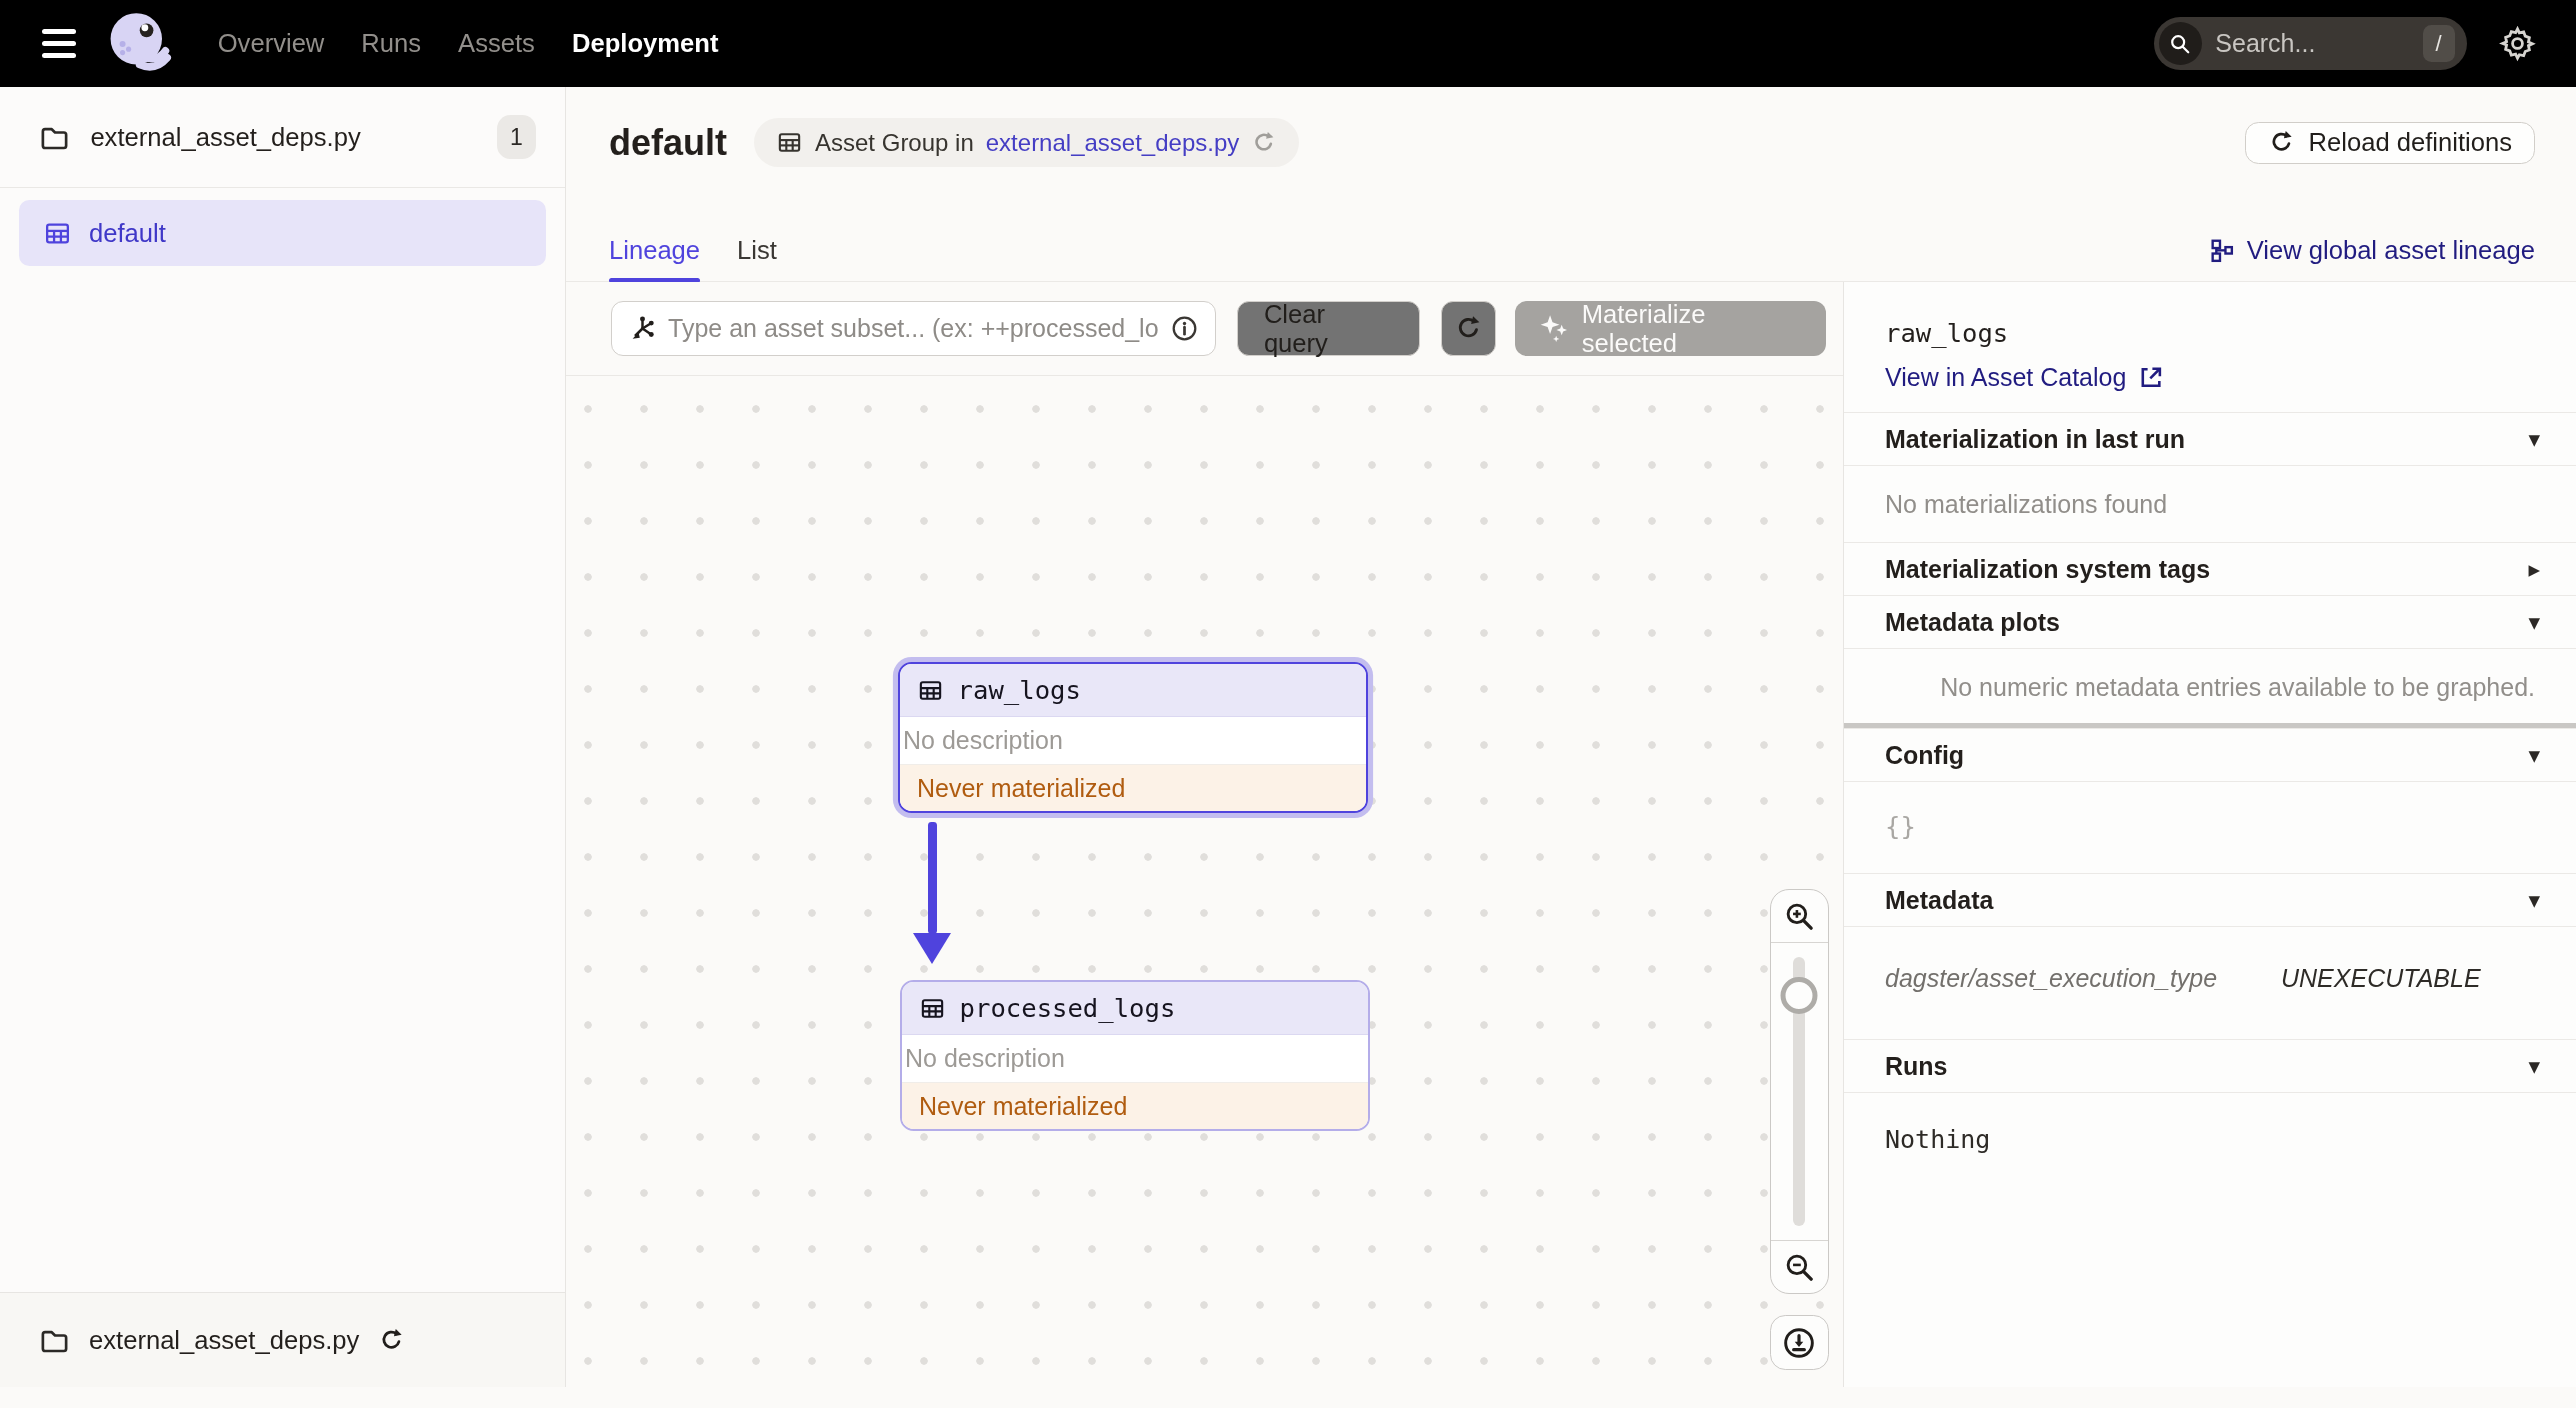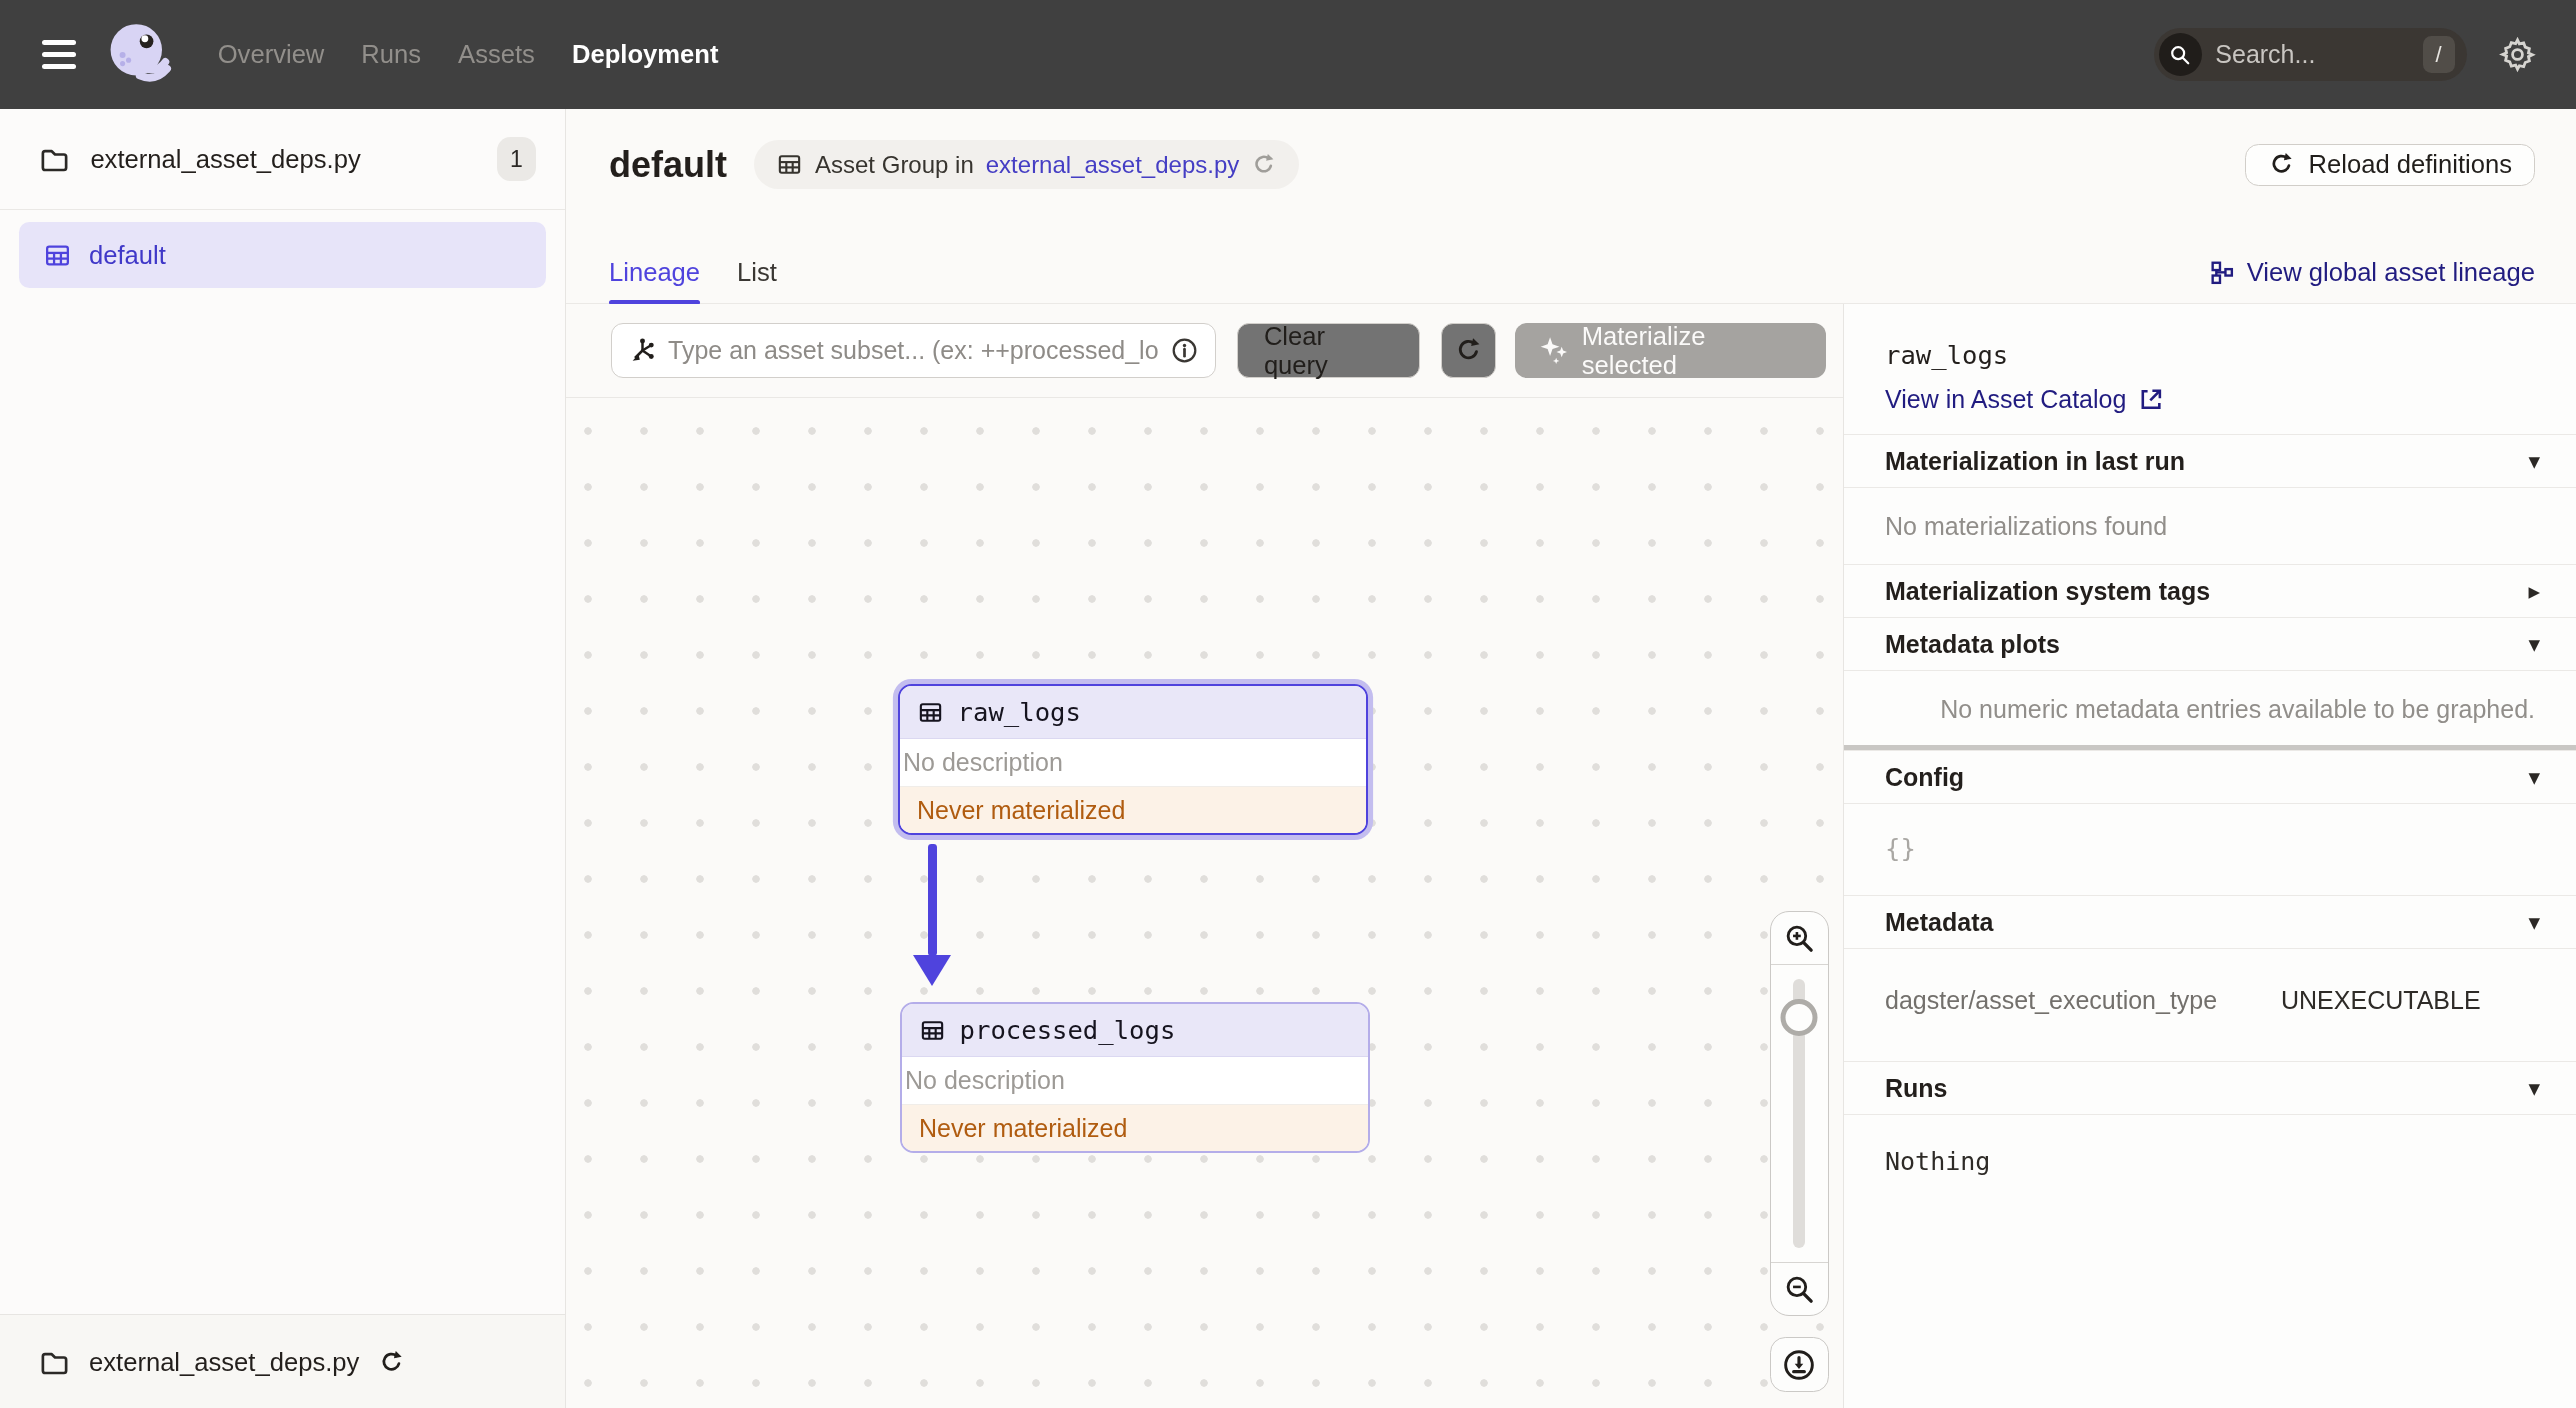--- a/index.html
+++ b/index.html
@@ -2,21 +2,21 @@
 <html style="font-size:13.6px"><head>
 <meta charset="utf-8">
 <style>
   * { margin:0; padding:0; box-sizing:border-box; }
   html,body { width:2576px; height:1409px; overflow:hidden; }
   body { font-family:"Liberation Sans", sans-serif; background:#FBFAF8; color:#231F1C; }
   .mono { font-family:"DejaVu Sans Mono","Liberation Mono",monospace; }
   svg { display:block; }
 
   
-  .topnav { height:109px; background:#404040; display:flex; align-items:center; padding:0 37px; }
+  .topnav { height:87px; background:#000000; display:flex; align-items:center; padding:0 37px; }
   .hamburger { width:34px; height:29px; display:flex; flex-direction:column; justify-content:space-between; cursor:pointer; margin-left:5.1px; }
   .hamburger span { display:block; height:5.1px; border-radius:2.6px; background:#FFFFFF; }
   .brand { margin-left:25.6px; width:72px; height:72px; }
   .nav-links { display:flex; align-items:center; gap:37px; margin-left:44px; }
   .nav-link { font-size:25.6px; color:#928F8B; cursor:pointer; }
   .nav-link.active { color:#FFFFFF; font-weight:700; }
   .topnav-right { margin-left:auto; display:flex; align-items:center; }
   .search-pill { width:313px; height:53px; border-radius:26.4px; background:#3B3733; display:flex; align-items:center; padding:0 12px 0 5.1px; cursor:text; }
   .search-circle { width:43px; height:43px; border-radius:50%; background:#201D1A; display:flex; align-items:center; justify-content:center; }
   .search-ph { margin-left:13.6px; font-size:25px; color:#C9C6C2; flex:1; }
@@ -92,21 +92,21 @@
   .rp-head { height:130px; flex:none; padding:36px 41px 0 41px; }
   .rp-title { font-size:25.6px; color:#231F1C; }
   .rp-cat-link { margin-top:15.3px; display:flex; align-items:center; gap:12px; font-size:25px; color:#211C80; cursor:pointer; width:max-content; }
   .rp-sec-header { flex:none; height:53px; border-top:1.7px solid #EBE9E6; display:flex; align-items:center; justify-content:space-between; padding:0 36px 0 41px; cursor:pointer; }
   .rp-sec-label { font-size:25px; font-weight:700; color:#231F1C; }
   .rp-caret { font-size:23px; color:#2B2825; font-family:"DejaVu Sans",sans-serif; }
   .rp-body { flex:none; border-top:1.7px solid #EBE9E6; font-size:25px; color:#918E8A; }
   .rp-body.lastrun { padding:24px 41px 23px; }
   .rp-body.plots { padding:24px 41px 21px;text-align:right; }
   .rp-body.config { padding:29px 41px 32px; color:#A9A7A3; font-size:25.6px; }
-  .rp-body.meta { padding:37px 41px 46px; display:flex; }
+  .rp-body.meta { padding:37px 41px 46px; display:flex;font-style:italic; }
   .meta-key { width:396px; flex:none; color:#73706C; }
   .meta-val { color:#2E2B27; }
   .rp-body.type { padding:32px 41px; color:#2E2B27; }
   .thick-divider { flex:none; height:5.1px; background:#C9C7C4; }
 </style>
 </head>
 <body>
 
 <div class="topnav">
   <div class="hamburger">

